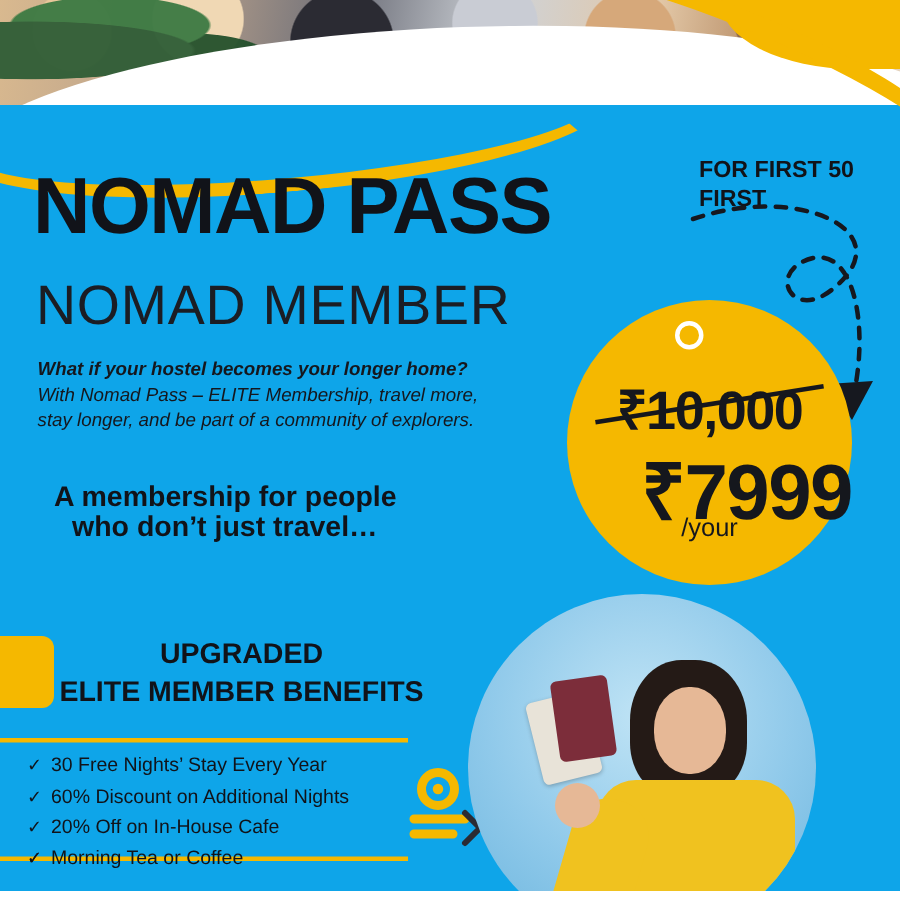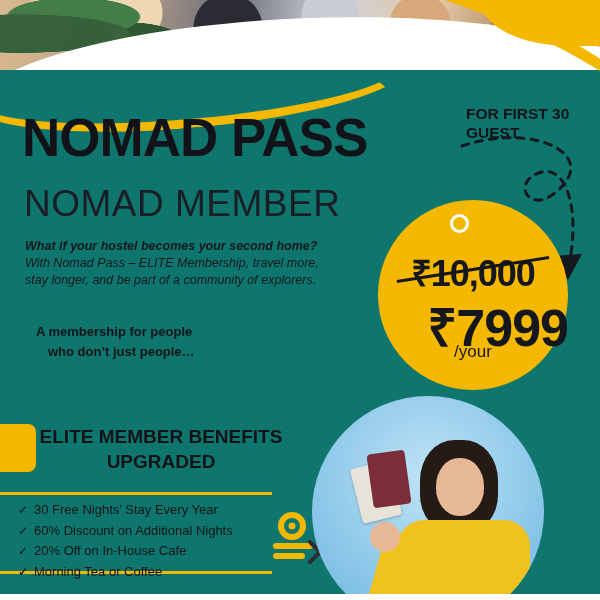--- a/index.html
+++ b/index.html
@@ -3,21 +3,21 @@
 <meta charset="utf-8">
 <style>
   html,body{margin:0;padding:0;}
   body{
     width:600px;height:600px;
     background:#ffffff;
     font-family:"Liberation Sans", sans-serif;
     overflow:hidden;
     position:relative;
   }
-  .poster{position:relative;width:600px;height:600px;overflow:hidden;background:#0f766e;}
+  .poster{position:relative;width:600px;height:600px;overflow:hidden;background:#0ea5e9;}
 
   
   .top-band{
     position:absolute;left:0;top:0;width:600px;height:70px;overflow:hidden;
   }
   .top-band .photo{
     position:absolute;left:0;top:0;width:600px;height:70px;
     background:
       radial-gradient(circle at 8% 30%, #e8c79a 0 26px, transparent 27px),
       radial-gradient(circle at 22% 18%, #f0d8b4 0 30px, transparent 31px),
@@ -73,21 +73,21 @@
     font-size:37px;line-height:40px;font-weight:500;color:#1b1d24;
     letter-spacing:.5px;
   }
   .intro{
     position:absolute;left:25px;top:238px;width:310px;
     font-size:12.5px;line-height:17px;color:#15171d;font-style:italic;
   }
   .intro .q{font-weight:bold;font-style:italic;}
   .tag{
     position:absolute;left:36px;top:322px;width:290px;
-    font-size:13px;line-height:20px;font-weight:bold;color:#111319;
+    font-size:19px;line-height:20px;font-weight:bold;color:#111319;
   }
   .tag .l2{display:block;padding-left:12px;}
   .tag .l3{display:block;padding-left:24px;}
 
   
   .first50{
     position:absolute;left:466px;top:104px;width:130px;
     font-size:15.5px;line-height:19px;font-weight:bold;color:#111319;
   }
   .arrow-svg{position:absolute;left:436px;top:128px;width:164px;height:190px;}
@@ -197,52 +197,52 @@
     <div class="swoosh-white"></div>
     <div class="corner-yellow"></div>
   </div>
   <div class="swoosh-yellow"></div>
   <div class="swoosh-yellow2"></div>
 
   <div class="title">NOMAD PASS</div>
   <div class="subtitle">NOMAD MEMBER</div>
 
   <div class="intro">
-    <span class="q">What if your hostel becomes your second home?</span>
+    <span class="q">What if your hostel becomes your longer home?</span>
     <span>With Nomad Pass – ELITE Membership, travel more, stay longer, and be part of a community of explorers.</span>
   </div>
 
   <div class="tag">
     <span>A membership for people</span>
-    <span class="l2">who don’t just people…</span>
+    <span class="l2">who don’t just travel…</span>
   </div>
 
   <div class="first50">
-    <div>FOR FIRST 30</div>
-    <div>GUEST</div>
+    <div>FOR FIRST 50</div>
+    <div>FIRST</div>
   </div>
 
   <svg class="arrow-svg" viewBox="0 0 164 190">
     <path d="M26 18 C 96 -6, 166 26, 120 64 C 92 88, 74 52, 106 44 C 134 38, 144 92, 132 140" fill="none" stroke="#16181f" stroke-width="3" stroke-dasharray="7 7" stroke-linecap="round"></path>
     <path d="M116 128 L132 152 L146 126 Z" fill="#16181f"></path>
   </svg>
 
   <div class="badge"></div>
   <div class="badge-hole"></div>
   <div class="price-old">
     <span>₹10,000</span>
     <span class="strike"></span>
   </div>
   <div class="price-new">₹7999</div>
   <div class="price-per">/your</div>
 
   <div class="band-yellow"></div>
   <div class="benefits-head">
+    <div>UPGRADED</div>
     <div>ELITE MEMBER BENEFITS</div>
-    <div>UPGRADED</div>
   </div>
 
   <div class="rule"></div>
   <div class="rule2"></div>
 
   <ul class="benefit-list">
     <li><span class="chk">✓</span><span>30 Free Nights’ Stay Every Year</span></li>
     <li><span class="chk">✓</span><span>60% Discount on Additional Nights</span></li>
     <li><span class="chk">✓</span><span>20% Off on In-House Cafe</span></li>
     <li><span class="chk">✓</span></li>

